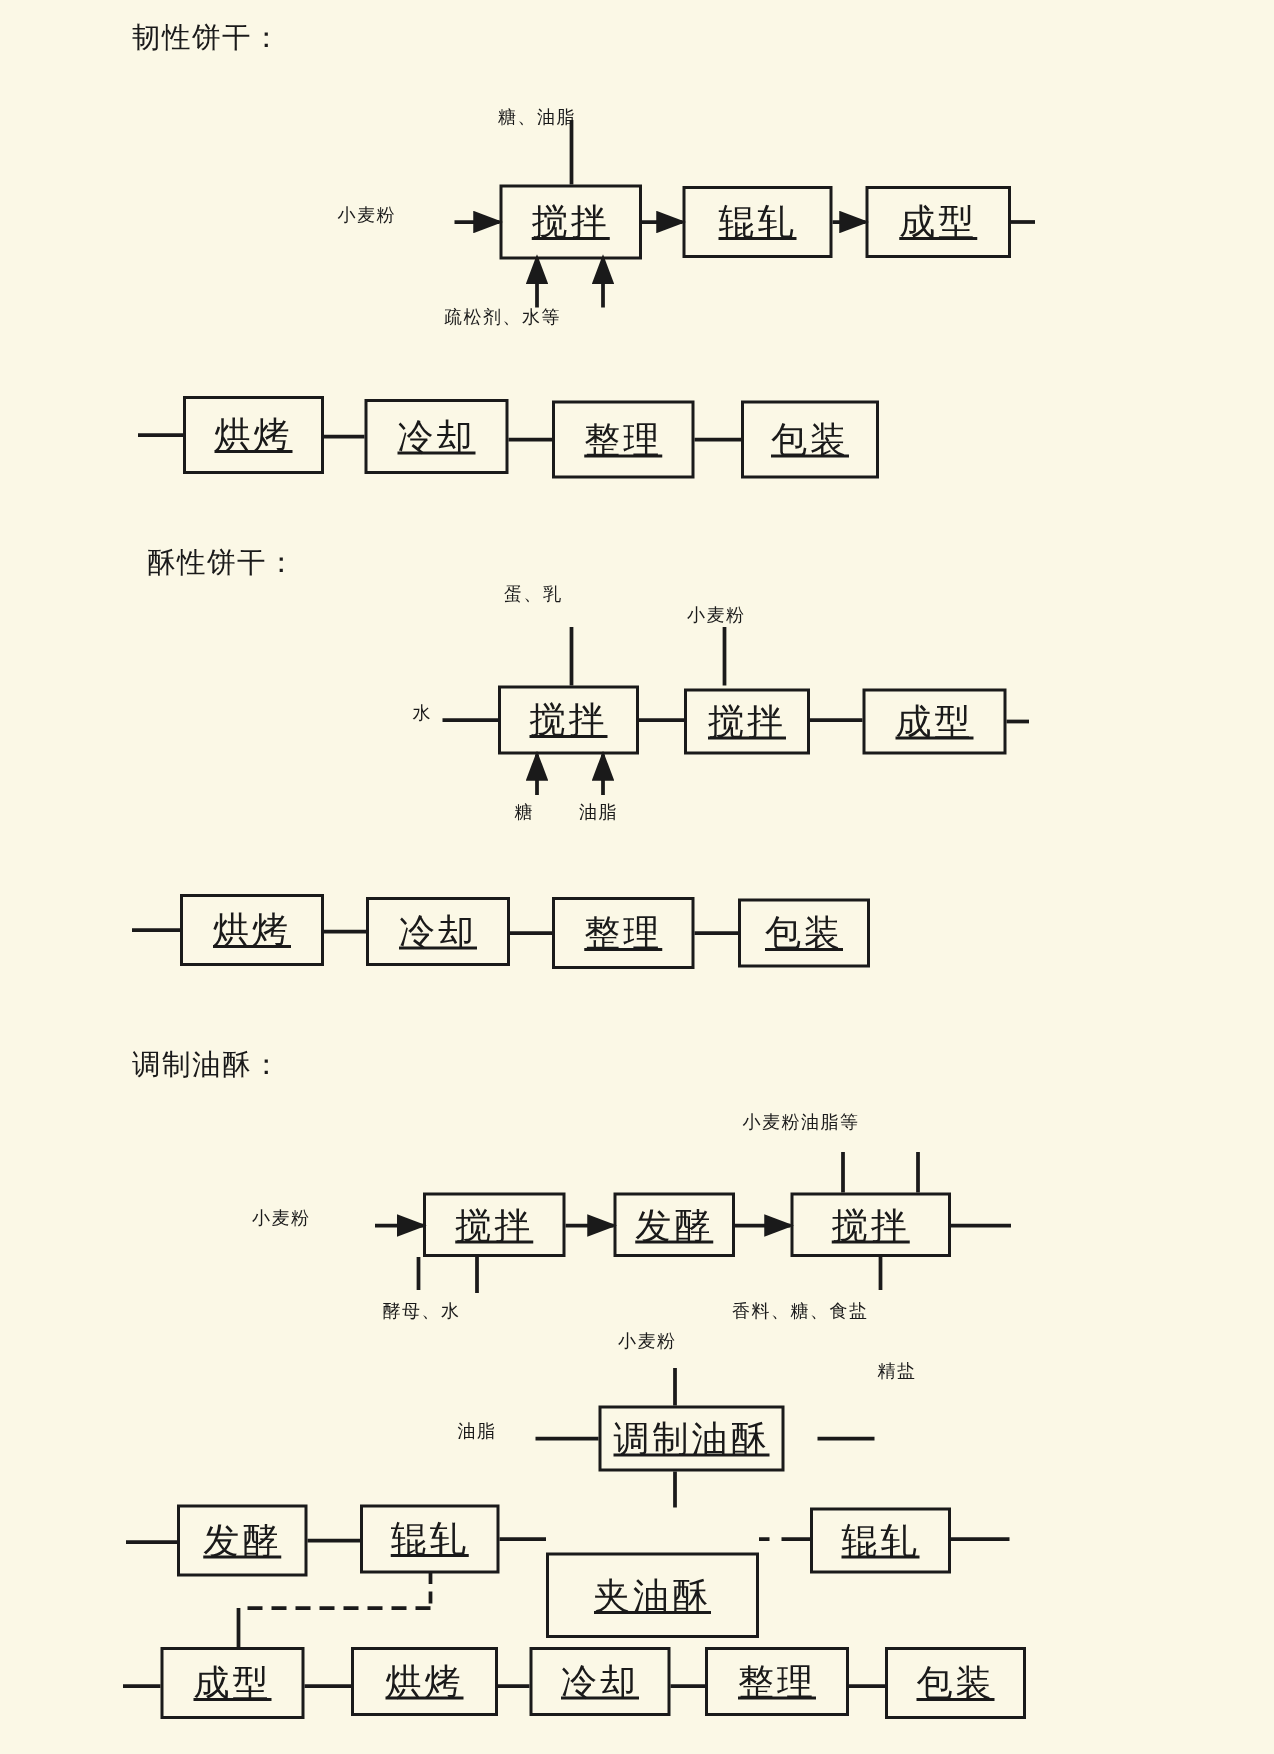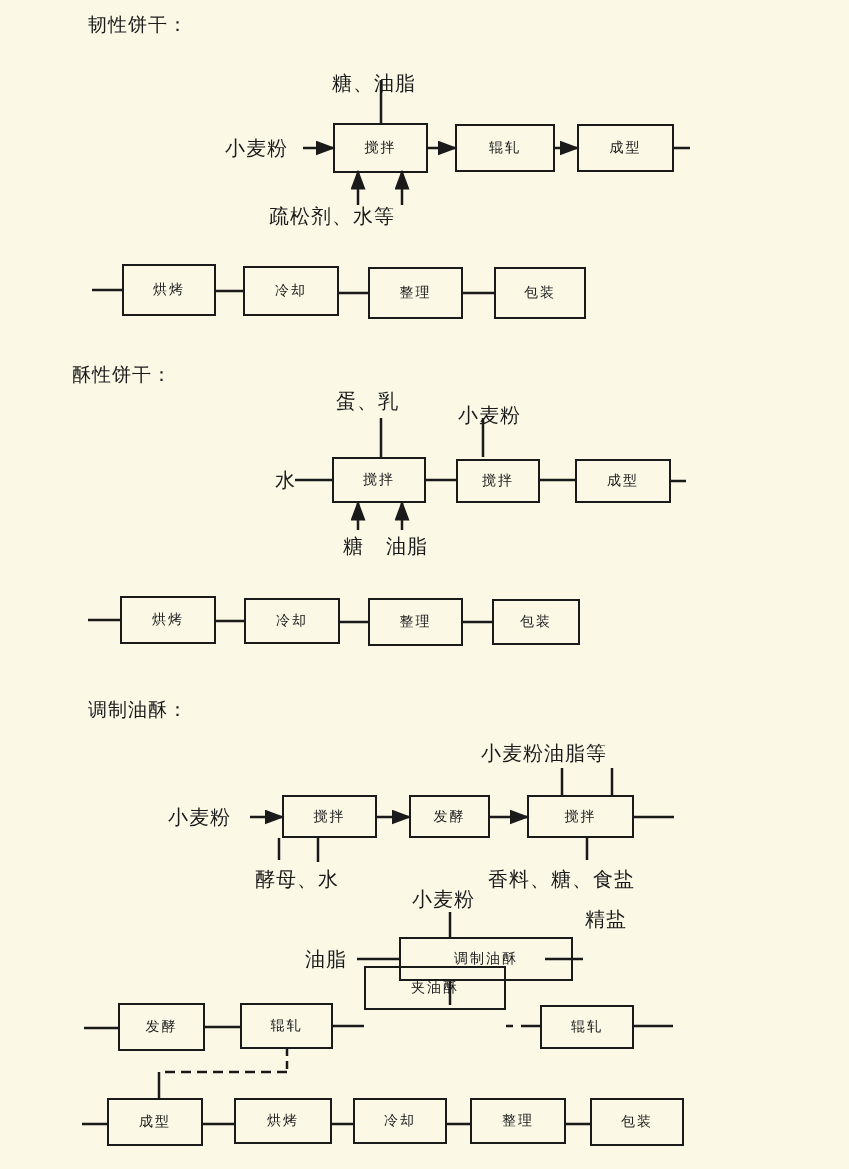--- a/index.html
+++ b/index.html
@@ -14,27 +14,28 @@
   .title {
     position: absolute;
     font-size: 19px;
     letter-spacing: 1px;
   }
   .box {
     position: absolute;
     border: 2.5px solid #1a1a1a;
     box-sizing: border-box;
     display: flex; align-items: center; justify-content: center;
-    font-size: 14px;
+    font-size: 24px;
     letter-spacing: 2px;
     background: transparent;
+    text-decoration: underline;
   }
   .lbl {
     position: absolute;
-    font-size: 20px;
+    font-size: 12px;
     white-space: nowrap;
     letter-spacing: 1px;
   }
   svg.lines { position: absolute; left: 0; top: 0; }
 </style>
 </head>
 <body>
 
 <svg class="lines" width="849" height="1169">
   <defs>
@@ -101,59 +102,59 @@
     <line x1="203" y1="1124" x2="234" y2="1124"></line>
     <line x1="332" y1="1124" x2="353" y2="1124"></line>
     <line x1="447" y1="1124" x2="470" y2="1124"></line>
     <line x1="566" y1="1124" x2="590" y2="1124"></line>
   </g>
 </svg>
 
 <div class="title" style="left:88px;top:12px">韧性饼干：</div>
 <div class="lbl" style="left:332px;top:70px">糖、油脂</div>
 <div class="lbl" style="left:225px;top:135px">小麦粉</div>
-<div class="lbl" style="left:269px;top:203px">疏松剂、水等</div>
+<div class="lbl" style="left:296px;top:203px">疏松剂、水等</div>
 <div class="box" style="left:333px;top:123px;width:95px;height:50px">搅拌</div>
 <div class="box" style="left:455px;top:124px;width:100px;height:48px">辊轧</div>
 <div class="box" style="left:577px;top:124px;width:97px;height:48px">成型</div>
 <div class="box" style="left:122px;top:264px;width:94px;height:52px">烘烤</div>
 <div class="box" style="left:243px;top:266px;width:96px;height:50px">冷却</div>
 <div class="box" style="left:368px;top:267px;width:95px;height:52px">整理</div>
 <div class="box" style="left:494px;top:267px;width:92px;height:52px">包装</div>
 
-<div class="title" style="left:72px;top:362px">酥性饼干：</div>
+<div class="title" style="left:98px;top:362px">酥性饼干：</div>
 <div class="lbl" style="left:336px;top:388px">蛋、乳</div>
 <div class="lbl" style="left:458px;top:402px">小麦粉</div>
 <div class="lbl" style="left:275px;top:467px">水</div>
 <div class="lbl" style="left:343px;top:533px">糖</div>
 <div class="lbl" style="left:386px;top:533px">油脂</div>
 <div class="box" style="left:332px;top:457px;width:94px;height:46px">搅拌</div>
 <div class="box" style="left:456px;top:459px;width:84px;height:44px">搅拌</div>
 <div class="box" style="left:575px;top:459px;width:96px;height:44px">成型</div>
 <div class="box" style="left:120px;top:596px;width:96px;height:48px">烘烤</div>
 <div class="box" style="left:244px;top:598px;width:96px;height:46px">冷却</div>
 <div class="box" style="left:368px;top:598px;width:95px;height:48px">整理</div>
 <div class="box" style="left:492px;top:599px;width:88px;height:46px">包装</div>
 
 <div class="title" style="left:88px;top:697px">调制油酥：</div>
-<div class="lbl" style="left:481px;top:740px">小麦粉油脂等</div>
+<div class="lbl" style="left:495px;top:740px">小麦粉油脂等</div>
 <div class="lbl" style="left:168px;top:804px">小麦粉</div>
 <div class="lbl" style="left:255px;top:866px">酵母、水</div>
 <div class="lbl" style="left:488px;top:866px">香料、糖、食盐</div>
 <div class="box" style="left:282px;top:795px;width:95px;height:43px">搅拌</div>
 <div class="box" style="left:409px;top:795px;width:81px;height:43px">发酵</div>
 <div class="box" style="left:527px;top:795px;width:107px;height:43px">搅拌</div>
 
 <div class="lbl" style="left:412px;top:886px">小麦粉</div>
 <div class="lbl" style="left:305px;top:946px">油脂</div>
 <div class="lbl" style="left:585px;top:906px">精盐</div>
-<div class="box" style="left:399px;top:937px;width:174px;height:44px">调制油酥</div>
+<div class="box" style="left:399px;top:937px;width:124px;height:44px">调制油酥</div>
 
 <div class="box" style="left:118px;top:1003px;width:87px;height:48px">发酵</div>
 <div class="box" style="left:240px;top:1003px;width:93px;height:46px">辊轧</div>
-<div class="box" style="left:364px;top:966px;width:142px;height:44px">夹油酥</div>
+<div class="box" style="left:364px;top:1035px;width:142px;height:57px">夹油酥</div>
 <div class="box" style="left:540px;top:1005px;width:94px;height:44px">辊轧</div>
 
 <div class="box" style="left:107px;top:1098px;width:96px;height:48px">成型</div>
 <div class="box" style="left:234px;top:1098px;width:98px;height:46px">烘烤</div>
 <div class="box" style="left:353px;top:1098px;width:94px;height:46px">冷却</div>
 <div class="box" style="left:470px;top:1098px;width:96px;height:46px">整理</div>
 <div class="box" style="left:590px;top:1098px;width:94px;height:48px">包装</div>
 
 </body></html>

